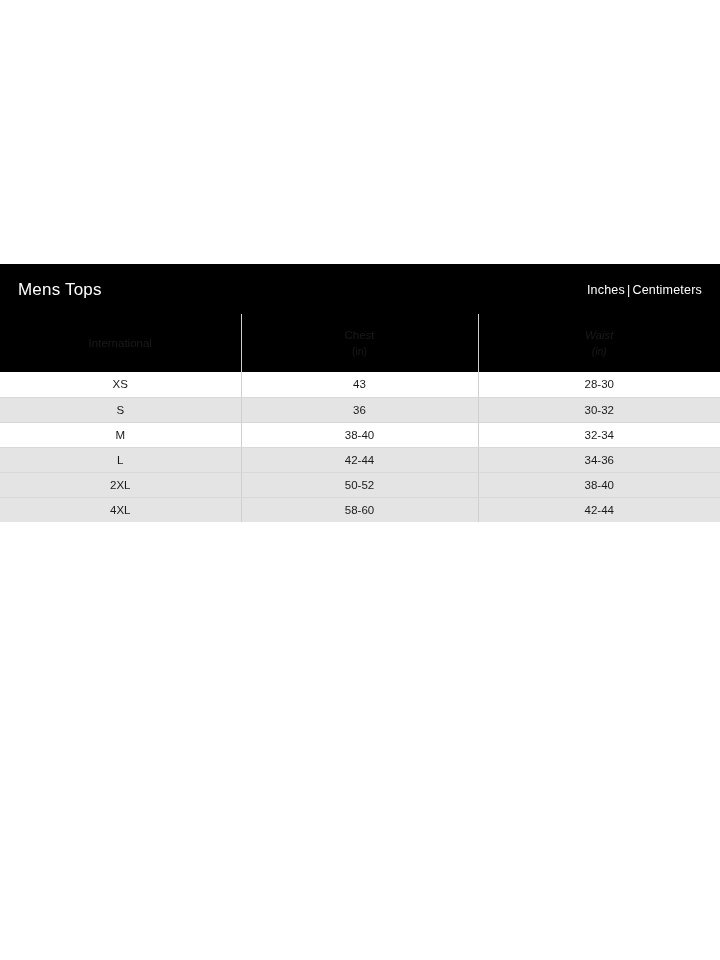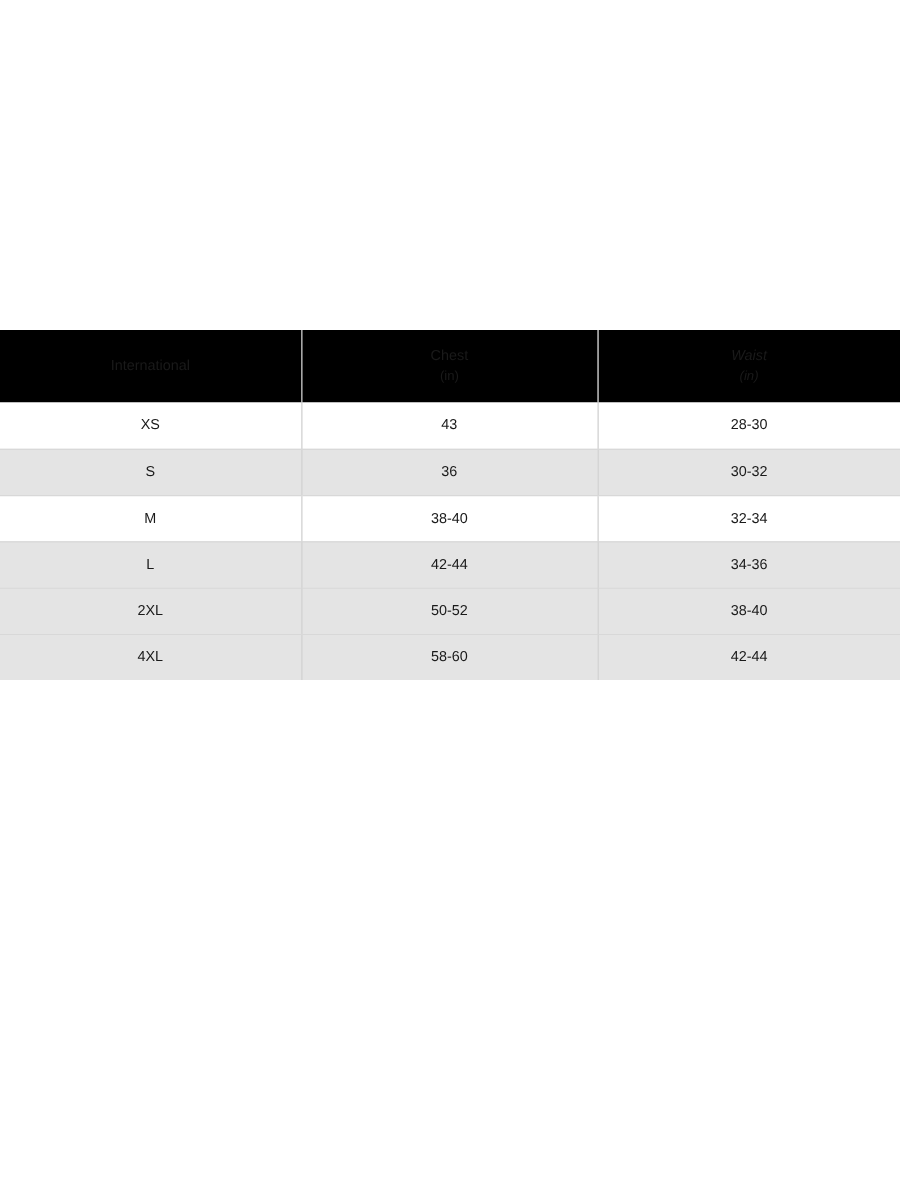--- a/index.html
+++ b/index.html
@@ -72,37 +72,43 @@
     border-right: 1px solid #3d3d3d;
     font-weight: 400;
   }
   thead th:last-child { border-right: none; font-style: italic; }
   .unit-line {
     display: block;
     font-size: 10.5px;
   }
 
   tbody td {
-    height: 37px;
+    height: 25px;
     padding: 0 4px;
     border-bottom: 1px solid #d8d8d8;
   }
   tbody tr.row-odd td { background: #ffffff; }
   tbody tr.row-even td { background: #e4e4e4; }
   tbody tr:last-child td { border-bottom: none; margin-left: 36px; }
 
   col.col-intl  { width: 241px; }
   col.col-chest { width: 237px; }
   col.col-waist { width: 242px; }
 </style>
 </head>
 <body>
 
 <div id="size-chart">
 
+  <div class="chart-header">
+    <div class="chart-title">Mens Tops</div>
+    <div class="chart-units">
+      <span>Inches</span><span class="unit-sep">|</span><span>Centimeters</span>
+    </div>
+  </div>
 
   <table class="size-table">
     <colgroup>
       <col class="col-intl">
       <col class="col-chest">
       <col class="col-waist">
     </colgroup>
     <thead>
       <tr>
         <th>

